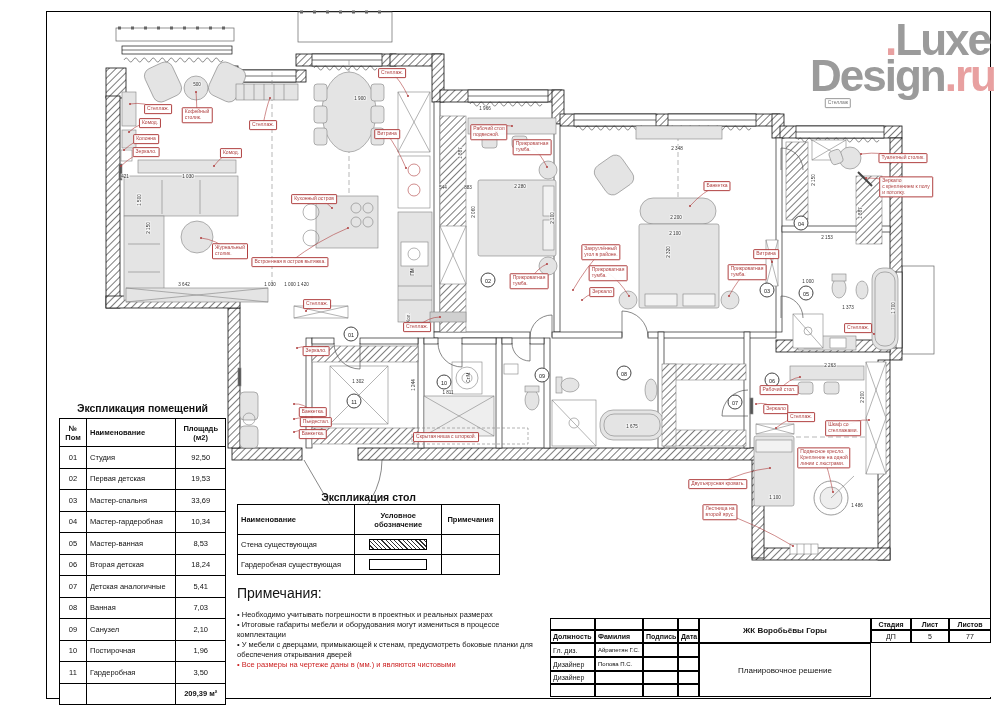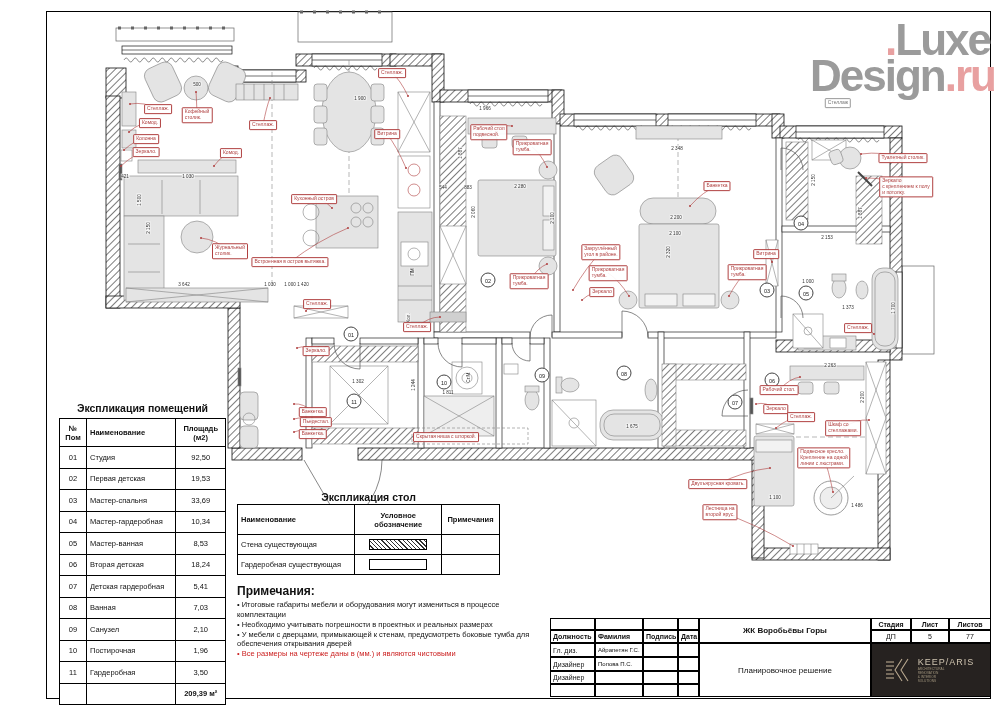--- a/index.html
+++ b/index.html
@@ -37,21 +37,21 @@
   #room-table .c2{width:46px;text-align:center;}
   #wall-table{left:237px;top:504px;width:263px;border:1.5px solid #000;}
   #wall-table td{height:17px;}
   #wall-table .c0{width:122px;text-align:left;}
   #wall-table .c1{width:84px;margin-top:8px;}
   #wall-table .c2{width:52px;}
   .swatch{width:56px;height:9px;border:1px solid #000;margin:1px auto;}
   .swatch.hatch{background:repeating-linear-gradient(45deg,#fff,#fff 2px,#333 2px,#333 3px);}
   
   #notes{position:absolute;left:237px;top:584px;width:300px;font-size:7.5px;line-height:1.32;}
-  #notes .nt{font-weight:bold;font-size:12px;margin-bottom:0;}
+  #notes .nt{font-weight:normal;font-size:14px;margin-bottom:8px;}
   #notes .red{color:#cc2222;}
   
   #tblock{position:absolute;left:550px;top:618px;width:441px;height:79px;display:grid;
           grid-template-columns:45px 48px 35px 21px 172px 40px 38px 42px;
           grid-template-rows:12px 13px 14px 14px 13px 13px;z-index:20;background:#fff;}
   #tblock div{border:.6px solid #000;font-size:7px;display:flex;align-items:center;
               padding:0 2px;overflow:hidden;white-space:nowrap;}
   #tblock .c{justify-content:center;text-align:center;}
   #keeparis{background:#262220;color:#cfc4b0;flex-direction:row;gap:4px;justify-content:center;}
   #keeparis .kp-name{font-size:9px;letter-spacing:1px;}
@@ -585,21 +585,21 @@
     <td class="c1">Мастер-ванная</td>
     <td class="c2">8,53</td>
         </tr>
         <tr>
           <td class="c0">06</td>
     <td class="c1">Вторая детская</td>
     <td class="c2">18,24</td>
         </tr>
         <tr>
           <td class="c0">07</td>
-    <td class="c1">Детская гардеробная</td>
+    <td class="c1">Детская аналогичные</td>
     <td class="c2">5,41</td>
         </tr>
         <tr>
           <td class="c0">08</td>
     <td class="c1">Ванная</td>
     <td class="c2">7,03</td>
         </tr>
         <tr>
           <td class="c0">09</td>
     <td class="c1">Санузел</td>
@@ -647,23 +647,23 @@
             <div class="swatch "></div>
           </td>
     <td class="c2"></td>
         </tr>
       </tbody>
   </table>
 
   <div id="notes">
     <div class="nt">Примечания:</div>
     <div id="notes-list">
+        <div>• Необходимо учитывать погрешности в проектных и реальных размерах</div>
         <div>• Итоговые габариты мебели и оборудования могут измениться в процессе комплектации</div>
-        <div>• Необходимо учитывать погрешности в проектных и реальных размерах</div>
-        <div>• У мебели с дверцами, примыкающей к стенам, предусмотреть боковые тумба для обеспечения открывания дверей</div>
+        <div>• У мебели с дверцами, примыкающей к стенам, предусмотреть боковые планки для обеспечения открывания дверей</div>
         <div class="red">• Все размеры на чертеже даны в (мм.) и являются чистовыми</div>
       </div>
   </div>
 
   <div id="tblock">
     <div style="grid-area:1/1"></div>
     <div style="grid-area:1/2"></div>
     <div style="grid-area:1/3"></div>
     <div style="grid-area:1/4"></div>
     <div class="c" style="grid-area:1/5/3/6;font-weight:bold;font-size:8px;">ЖК Воробьёвы Горы</div>
@@ -687,34 +687,14 @@
     <div style="grid-area:4/4"></div>
     <div style="grid-area:5/1">Дизайнер</div>
     <div style="grid-area:5/2;font-size:6px;"></div>
     <div style="grid-area:5/3"></div>
     <div style="grid-area:5/4"></div>
     <div style="grid-area:6/1"></div>
     <div style="grid-area:6/2"></div>
     <div style="grid-area:6/3"></div>
     <div style="grid-area:6/4"></div>
     <div class="c" style="grid-area:3/5/7/6;font-size:8px;">Планировочное решение</div>
-    <div id="keeparis" style="grid-area:3/6/7/9">
-      <svg width="26" height="26" viewBox="0 0 26 26">
-        <g stroke="#b8a88f" stroke-width="1.1" fill="none">
-          <line x1="2" y1="5" x2="10" y2="5"></line>
-            <line x1="2" y1="9" x2="10" y2="9"></line>
-          <line x1="2" y1="13" x2="8" y2="13"></line>
-            <line x1="2" y1="17" x2="10" y2="17"></line>
-          <line x1="2" y1="21" x2="10" y2="21"></line>
-          <path d="M18,2 L11,13 L18,24"></path>
-            <path d="M24,2 L17,13 L24,24"></path>
-        </g>
-      </svg>
-      <div style="border:none;display:block;">
-        <div style="border:none;" class="kp-name">KEEP/ARIS</div>
-        <div style="border:none;" class="kp-sub">ARCHITECTURAL
-RENOVATION
-&amp; INTERIOR
-SOLUTIONS</div>
-      </div>
-    </div>
   </div>
 </div>
 
 </body></html>

